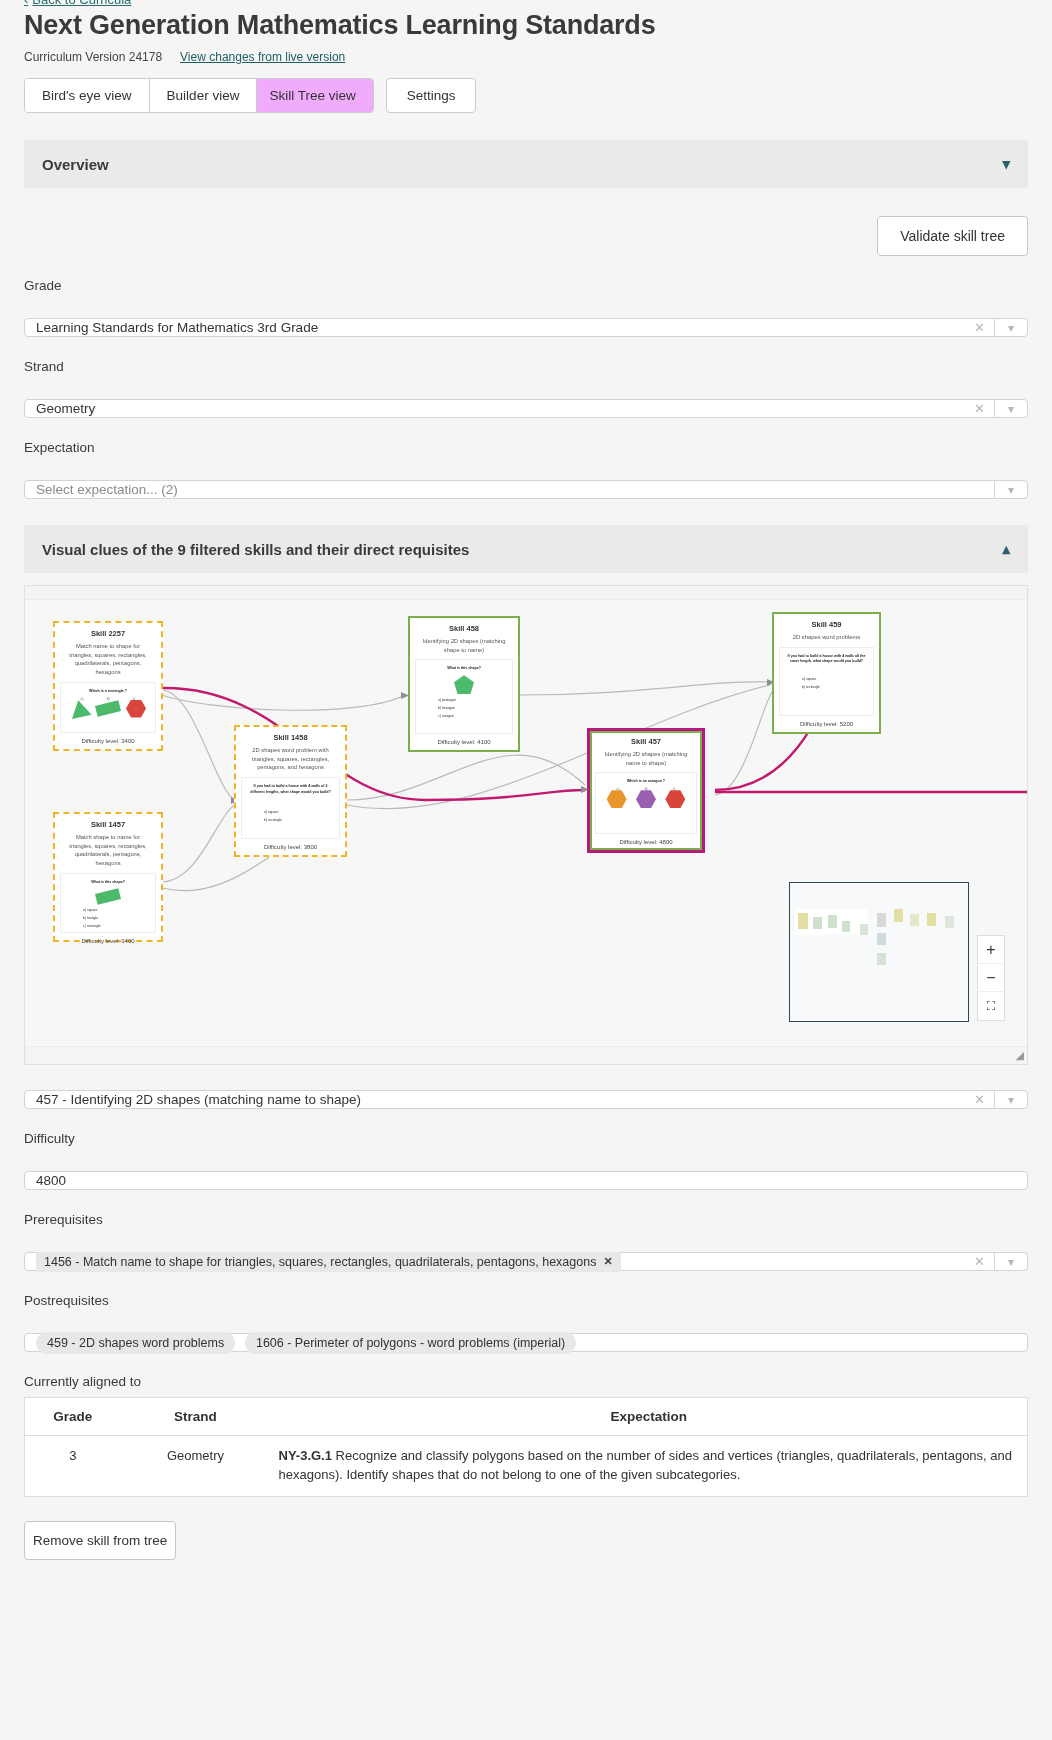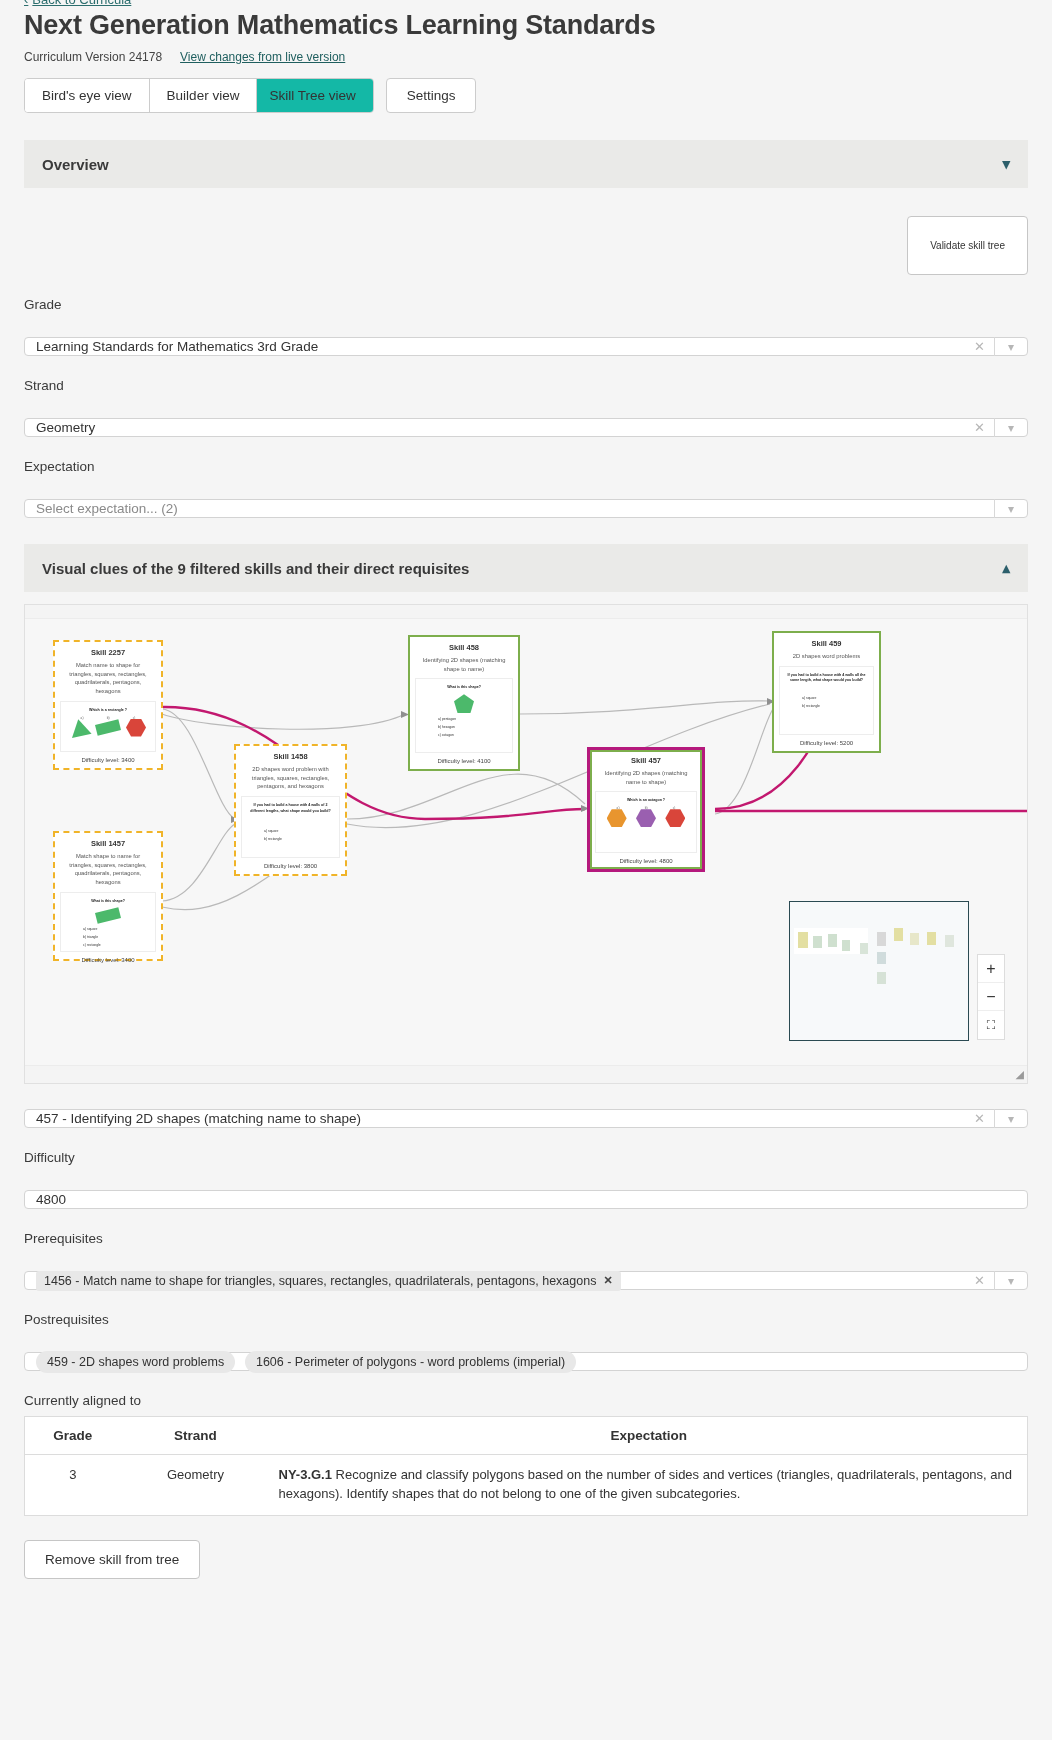--- a/index.html
+++ b/index.html
@@ -33,41 +33,41 @@
   .version-row a { color:#1f5f5f; text-decoration:underline; }
 
   .tabbar { margin-top:14px; display:flex; align-items:stretch; gap:0; }
   .tabgroup { display:flex; border:1px solid #ccc; border-radius:4px; overflow:hidden; background:#fff; }
   .tab {
     padding:9px 17px; font-size:13.5px; color:#333;
     background:#fff; border-right:1px solid #ccc; cursor:pointer;
     white-space:nowrap;
   }
   .tab:last-child { border-right:none; }
-  .tab.active { background:#14b8a6;padding-left:12px; }
+  .tab.active { background:#f0abfc;padding-left:12px; }
   .tab-sep { width:12px; }
   .tab-single {
     border:1px solid #ccc; border-radius:4px; background:#fff;
     padding:9px 20px; font-size:13.5px; cursor:pointer;
   }
 
   .panel-head {
     margin-top:27px;
     background:#eaeae8;
     padding:15px 18px;
     display:flex; align-items:center; justify-content:space-between;
     font-weight:bold; font-size:15px; color:#3a3a3a;
     cursor:pointer;
   }
   .chev { color:#2c5f6b; font-size:15px; }
 
   .validate-row { margin-top:28px; display:flex; justify-content:flex-end; }
   .btn-outline {
     border:1px solid #c6c6c6; background:#fff; border-radius:4px;
-    padding:23px 22px; font-size:10px; color:#333; cursor:pointer;text-align:right;
+    padding:11px 22px; font-size:14px; color:#333; cursor:pointer;text-align:right;
   }
 
   .field-label { margin-top:22px; font-size:13.5px; color:#3a3a3a; }
   .select-box {
     margin-top:25px; height:19px; background:#fff;
     border:1px solid #d3d3d3; border-radius:4px;
     display:flex; align-items:center; padding:0 0 0 11px;
     font-size:13.5px; color:#333;
   }
   .select-value { flex:1; overflow:hidden; white-space:nowrap; }
@@ -165,21 +165,21 @@
     font-weight:bold; padding:11px 8px; color:#333;
     border-bottom:1px solid #dcdcdc; font-size:13.5px;
   }
   .aligned-table td { padding:11px 8px; vertical-align:top; color:#333; line-height:1.45; }
   .col-grade { width:96px; text-align:center; }
   .col-strand { width:150px; text-align:center; }
   .exp-code { font-weight:bold; }
   .remove-row { margin-top:24px; }
   .btn-remove {
     border:1px solid #c6c6c6; background:#fff; border-radius:4px;
-    padding:11px 20px; font-size:13.5px; cursor:pointer; color:#333;
+    padding:11px 8px; font-size:13.5px; cursor:pointer; color:#333;
   }
 </style>
 </head>
 <body>
 
 <div class="page">
 
   <a class="back-link" href="#">
     <span class="back-chev">‹</span><span>Back to Curricula</span>
   </a>

